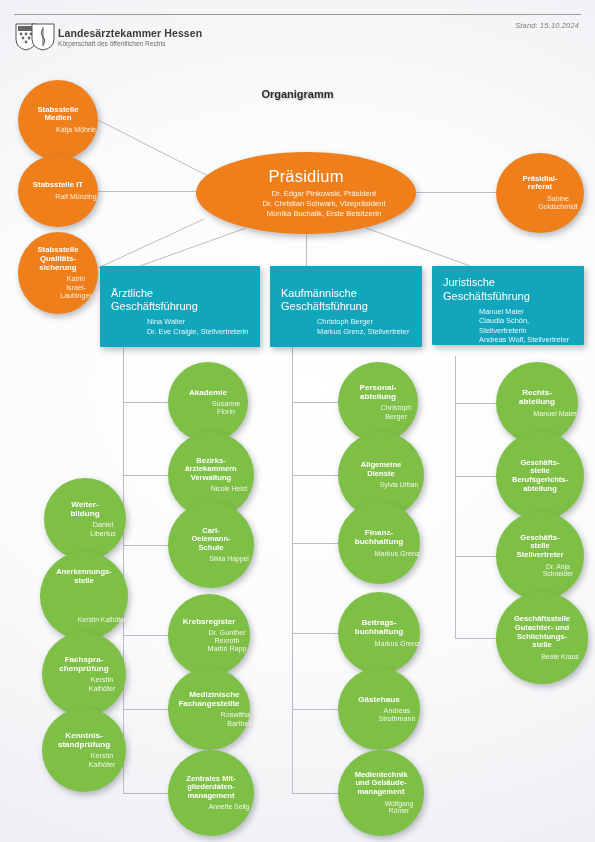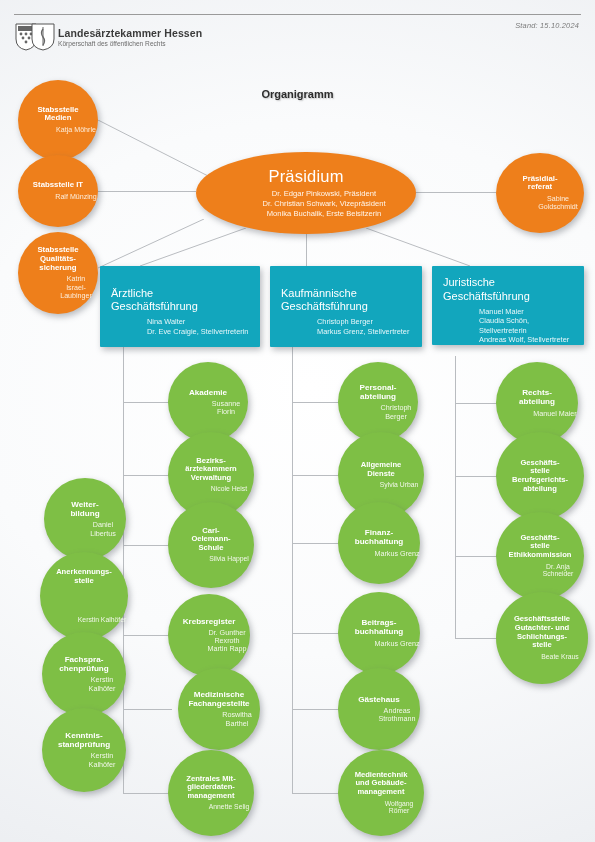--- a/index.html
+++ b/index.html
@@ -249,21 +249,21 @@
       </div>
       <div class="node green" style="left: 168px; top: 594px; width: 82px; height: 82px;">
         <div class="n-title">
           <div>Krebsregister</div>
         </div>
         <div class="n-sub">
           <div>Dr. Gunther Rexroth</div>
           <div>Martin Rapp</div>
         </div>
       </div>
-      <div class="node green" style="left: 178px; top: 668px; width: 82px; height: 82px;">
+      <div class="node green" style="left: 168px; top: 668px; width: 82px; height: 82px; text-align: right;">
         <div class="n-title">
           <div>Medizinische</div>
           <div>Fachangestellte</div>
         </div>
         <div class="n-sub">
           <div>Roswitha Barthel</div>
         </div>
       </div>
       <div class="node green sm" style="left: 168px; top: 750px; width: 86px; height: 86px;">
         <div class="n-title">
@@ -364,21 +364,21 @@
           <div>Geschäfts-</div>
           <div>stelle</div>
           <div>Berufsgerichts-</div>
           <div>abteilung</div>
         </div>
       </div>
       <div class="node green sm" style="left: 496px; top: 512px; width: 88px; height: 88px;">
         <div class="n-title">
           <div>Geschäfts-</div>
           <div>stelle</div>
-          <div>Ethikkommission</div>
+          <div>Stellvertreter</div>
         </div>
         <div class="n-sub">
           <div>Dr. Anja Schneider</div>
         </div>
       </div>
       <div class="node green sm" style="left: 496px; top: 592px; width: 92px; height: 92px;">
         <div class="n-title">
           <div>Geschäftsstelle</div>
           <div>Gutachter- und</div>
           <div>Schlichtungs-</div>

